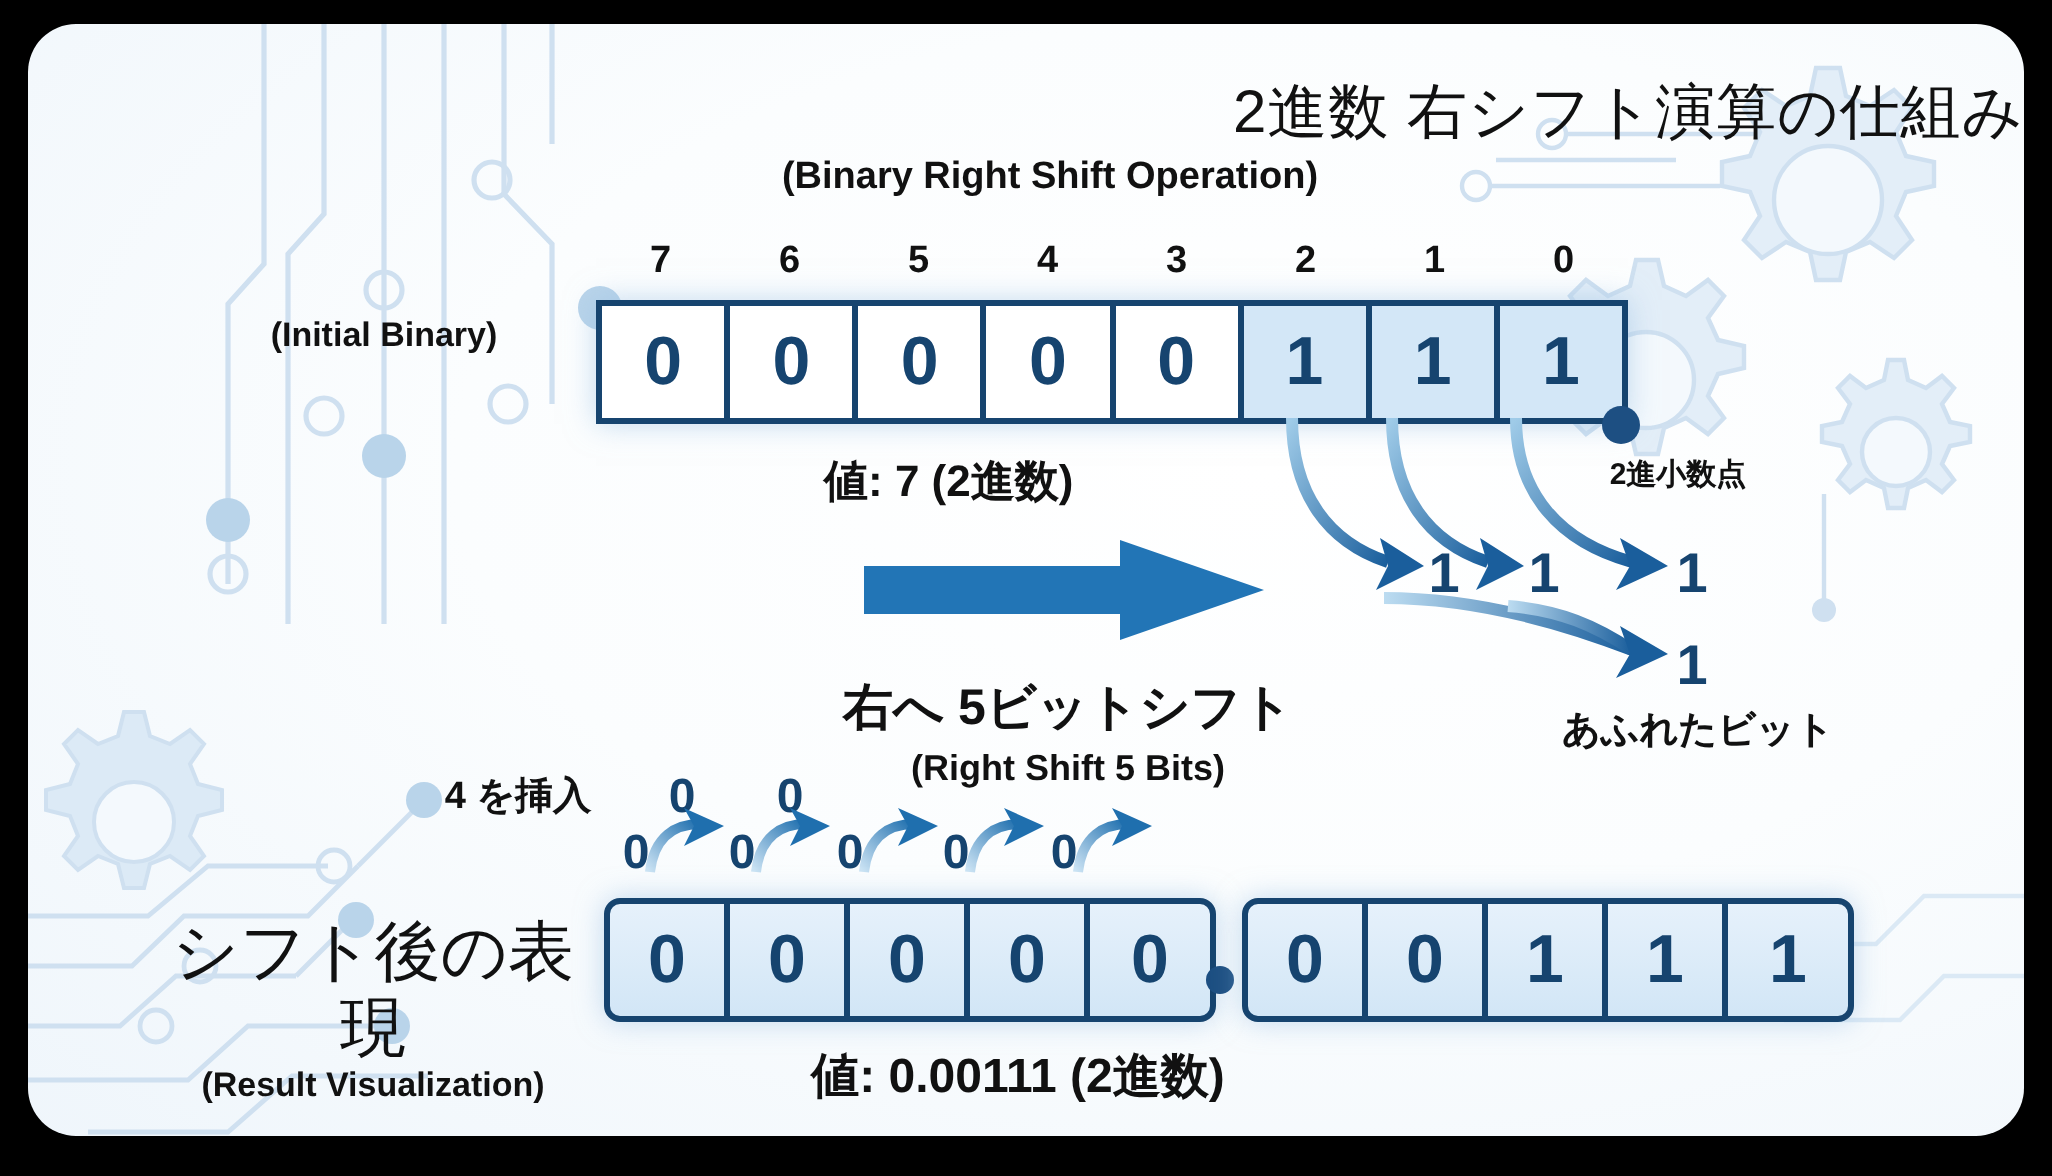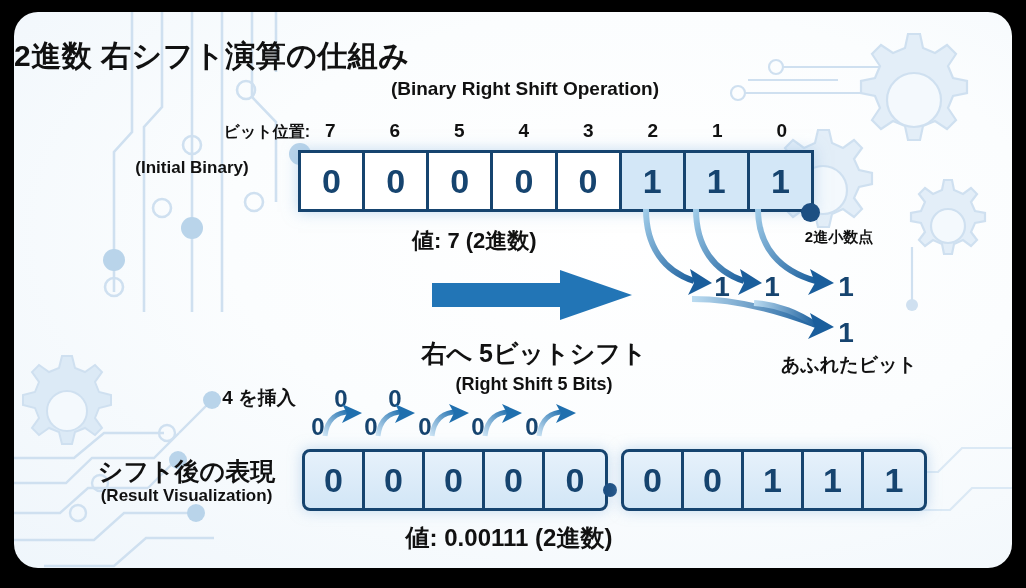--- a/index.html
+++ b/index.html
@@ -14,22 +14,22 @@
 
   
   .deco{position:absolute;pointer-events:none;}
   #deco-tl{left:0;top:0;width:360px;height:300px;}
   #deco-tr{right:0;top:0;width:300px;height:300px;}
   #deco-bl{left:0;bottom:0;width:300px;height:230px;}
   #deco-br{right:0;bottom:0;width:230px;height:160px;}
 
   
   #title{
-    position:absolute;left:0;right:0;top:24px;text-align:left;
-    font-size:30px;font-weight:bold;color:#111;letter-spacing:.5px;
+    position:absolute;left:0;right:0;top:24px;text-align:right;
+    font-size:30px;font-weight:normal;color:#111;letter-spacing:.5px;
   }
   #subtitle{
     position:absolute;left:0;right:0;top:66px;text-align:center;
     font-size:19px;font-weight:bold;color:#111;margin-left:24px;
   }
 
   
   #bitpos-label{
     position:absolute;left:176px;top:110px;width:120px;text-align:right;
     font-size:16px;font-weight:bold;color:#111;
@@ -115,21 +115,21 @@
   #zb-1{left:345px;top:401px;}
   #zb-2{left:399px;top:401px;}
   #zb-3{left:452px;top:401px;}
   #zb-4{left:506px;top:401px;}
   #insert-arcs{position:absolute;left:280px;top:392px;width:290px;height:42px;}
 
   
   #result-label{
     position:absolute;left:60px;top:445px;width:225px;text-align:center;color:#111;
   }
-  #result-label .jp{font-size:25px;font-weight:bold;line-height:1.15;}
+  #result-label .jp{font-size:33px;font-weight:normal;line-height:1.15;}
   #result-label .en{font-size:17px;font-weight:bold;line-height:1.2;}
 
   #result-int{
     position:absolute;left:288px;top:437px;height:62px;
     display:flex;border:3px solid #16446f;box-sizing:border-box;border-radius:8px;
     background:linear-gradient(180deg,#e6f1fb 0%, #d2e6f6 100%);
     box-shadow:0 0 14px rgba(150,190,225,.55);
   }
   #result-frac{
     position:absolute;left:607px;top:437px;height:62px;
@@ -225,21 +225,20 @@
     <g fill="none" stroke="#dbe9f5" stroke-width="2.2">
       <path d="M230 40 L180 40 L156 64 L96 64"></path>
       <path d="M230 80 L190 80 L168 102 L110 102"></path>
     </g>
     <circle cx="92" cy="64" r="7" fill="none" stroke="#dbe9f5" stroke-width="2.2"></circle>
   </svg>
 
   <div id="title">2進数 右シフト演算の仕組み</div>
   <div id="subtitle">(Binary Right Shift Operation)</div>
 
-  <div id="bitpos-label">ビット位置:</div>
   <div id="bitpos-row">
     <div class="bp">7</div>
     <div class="bp">6</div>
     <div class="bp">5</div>
     <div class="bp">4</div>
     <div class="bp">3</div>
     <div class="bp">2</div>
     <div class="bp">1</div>
     <div class="bp">0</div>
   </div>

